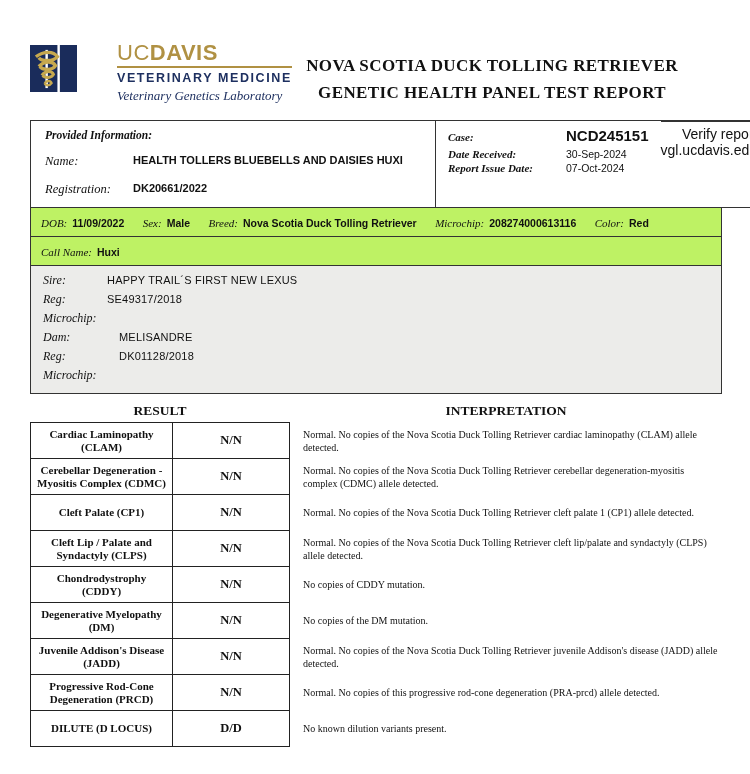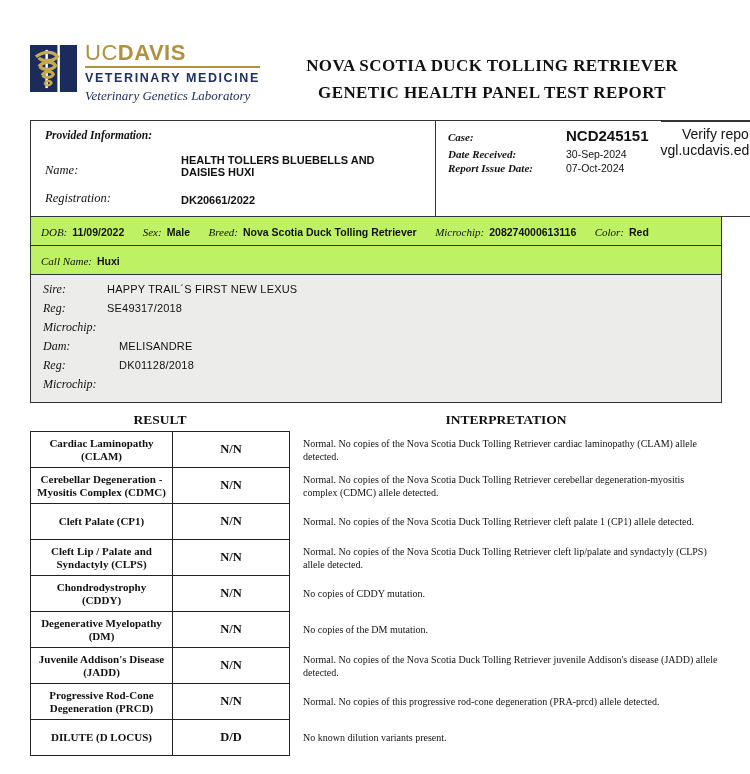--- a/index.html
+++ b/index.html
@@ -2,35 +2,35 @@
 <html><head>
 <meta charset="utf-8">
 <style>
   * { box-sizing: border-box; margin: 0; padding: 0; }
   html,body { background:#ffffff; }
   body { width:750px; height:774px; font-family:"Liberation Sans",sans-serif; color:#111; position:relative; overflow:hidden; }
   .page { position:absolute; left:30px; top:42px; width:692px; }
 
   
   .header { display:flex; align-items:flex-start; margin-bottom:14px; }
-  .logo { display:flex; align-items:flex-start; width:232px; flex:0 0 auto; }
+  .logo { display:flex; align-items:flex-start; width:232px; flex:0 0 auto;gap:32px; }
   .logo-mark { width:47px; height:47px; flex:0 0 auto; margin-top:3px; }
   .logo-text { margin-left:8px; }
   .brand-line { font-size:22px; line-height:22px; letter-spacing:0.5px; color:#B09143; border-bottom:2px solid #B09143; padding-bottom:2px; white-space:nowrap; }
   .brand-uc { font-weight:400; }
   .brand-davis { font-weight:800; }
   .brand-vm { color:#1E3060; font-weight:800; font-size:12.5px; letter-spacing:1.6px; margin-top:3px; white-space:nowrap; }
   .brand-vgl { color:#1E3060; font-family:"Liberation Serif",serif; font-style:italic; font-size:13px; margin-top:3px; white-space:nowrap; }
   .title-block { flex:1; text-align:center; font-family:"Liberation Serif",serif; font-weight:700; font-size:17px; line-height:27px; letter-spacing:0.4px; padding-top:10px; }
 
   
   .info-top { display:flex; }
   .provided-box { flex:0 0 406px; background:#fff; border:1px solid #333; padding:8px 14px 10px 14px; }
   .provided-heading { font-family:"Liberation Serif",serif; font-style:italic; font-weight:700; font-size:11.5px; margin-bottom:13px; }
-  .kv-row { display:flex; align-items:flex-end; margin-bottom:13px;gap:48px; }
+  .kv-row { display:flex; align-items:flex-start; margin-bottom:13px; }
   .kv-row:last-child { margin-bottom:0; }
   .kv-label { font-family:"Liberation Serif",serif; font-style:italic; font-size:12.5px; flex:0 0 88px; }
   .kv-value { font-weight:700; font-size:11px; }
 
   .case-col { flex:1; background:#fff; border:1px solid #333; border-left:none; display:flex; flex-direction:row; }
   .case-rows { flex:1; padding:6px 12px 4px 12px; }
   .case-row { display:flex; align-items:baseline; margin-bottom:2px; }
   .case-label { font-family:"Liberation Serif",serif; font-style:italic; font-weight:700; font-size:11px; flex:0 0 118px; }
   .case-number { font-weight:700; font-size:15px; }
   .case-value { font-size:10.5px; }

